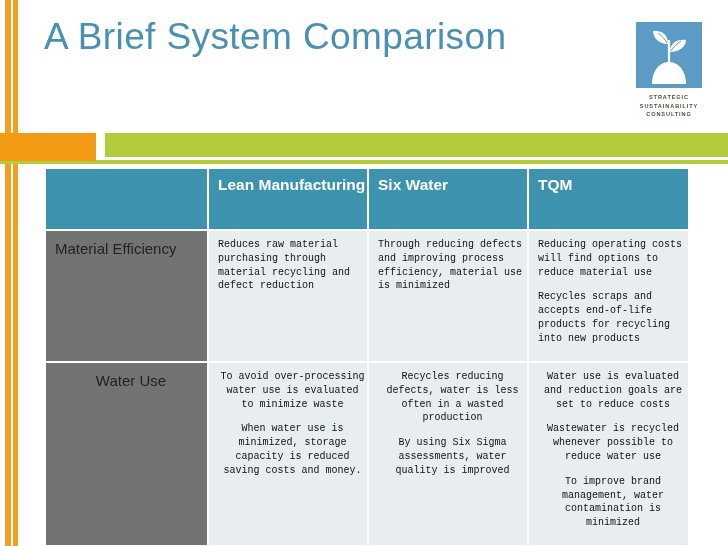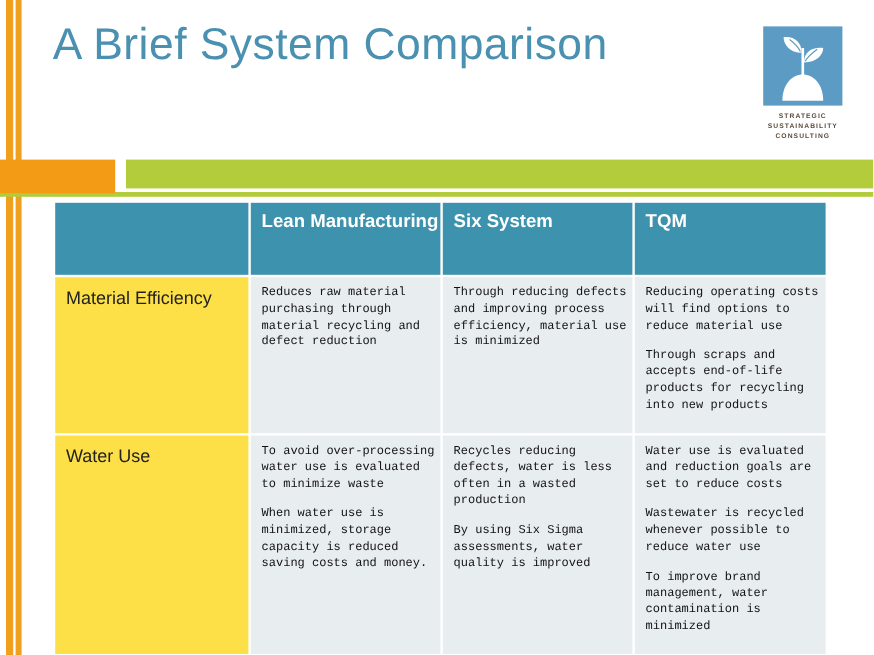--- a/index.html
+++ b/index.html
@@ -120,29 +120,29 @@
   .cmp-table thead th.corner {
     background: #3D93AE;
   }
   .cmp-table tbody td {
     background: #E8EDF0;
     color: #111111;
     font-size: 10px;
     line-height: 1.38;
   }
   .cmp-table tbody td.rowhead {
-    background: #fde047;
+    background: #737373;
     color: #222222;
     font-size: 15px;
     font-weight: normal;
     line-height: 1.25;
     padding-top: 9px;
   }
   .cmp-table tbody tr.r1 td { height: 112px; }
-  .cmp-table tbody tr.r2 td { height: 164px; }
+  .cmp-table tbody tr.r2 td { height: 164px; text-align: center; }
   .cell-p { margin: 0 0 11px 0; font-family: Liberation Mono, monospace; }
   .cell-p:last-child { margin-bottom: 0; }
 
   col.c1 { width: 161px; }
   col.c2 { width: 158px; }
   col.c3 { width: 158px; }
   col.c4 { width: 159px; }
 </style>
 </head>
 <body>
@@ -179,36 +179,36 @@
     <colgroup>
       <col class="c1">
         <col class="c2">
         <col class="c3">
         <col class="c4">
     </colgroup>
     <thead>
       <tr>
         <th class="corner"></th>
         <th>Lean Manufacturing</th>
-        <th>Six System</th>
+        <th>Six Water</th>
         <th>TQM</th>
       </tr>
     </thead>
     <tbody>
       <tr class="r1">
         <td class="rowhead">Material Efficiency</td>
         <td>
           <p class="cell-p">Reduces raw material purchasing through material recycling and defect reduction</p>
         </td>
         <td>
           <p class="cell-p">Through reducing defects and improving process efficiency, material use is minimized</p>
         </td>
         <td>
           <p class="cell-p">Reducing operating costs will find options to reduce material use</p>
-          <p class="cell-p">Through scraps and accepts end-of-life products for recycling into new products</p>
+          <p class="cell-p">Recycles scraps and accepts end-of-life products for recycling into new products</p>
         </td>
       </tr>
       <tr class="r2">
         <td class="rowhead">Water Use</td>
         <td>
           <p class="cell-p">To avoid over-processing water use is evaluated to minimize waste</p>
           <p class="cell-p">When water use is minimized, storage capacity is reduced saving costs and money.</p>
         </td>
         <td>
           <p class="cell-p">Recycles reducing defects, water is less often in a wasted production</p>

